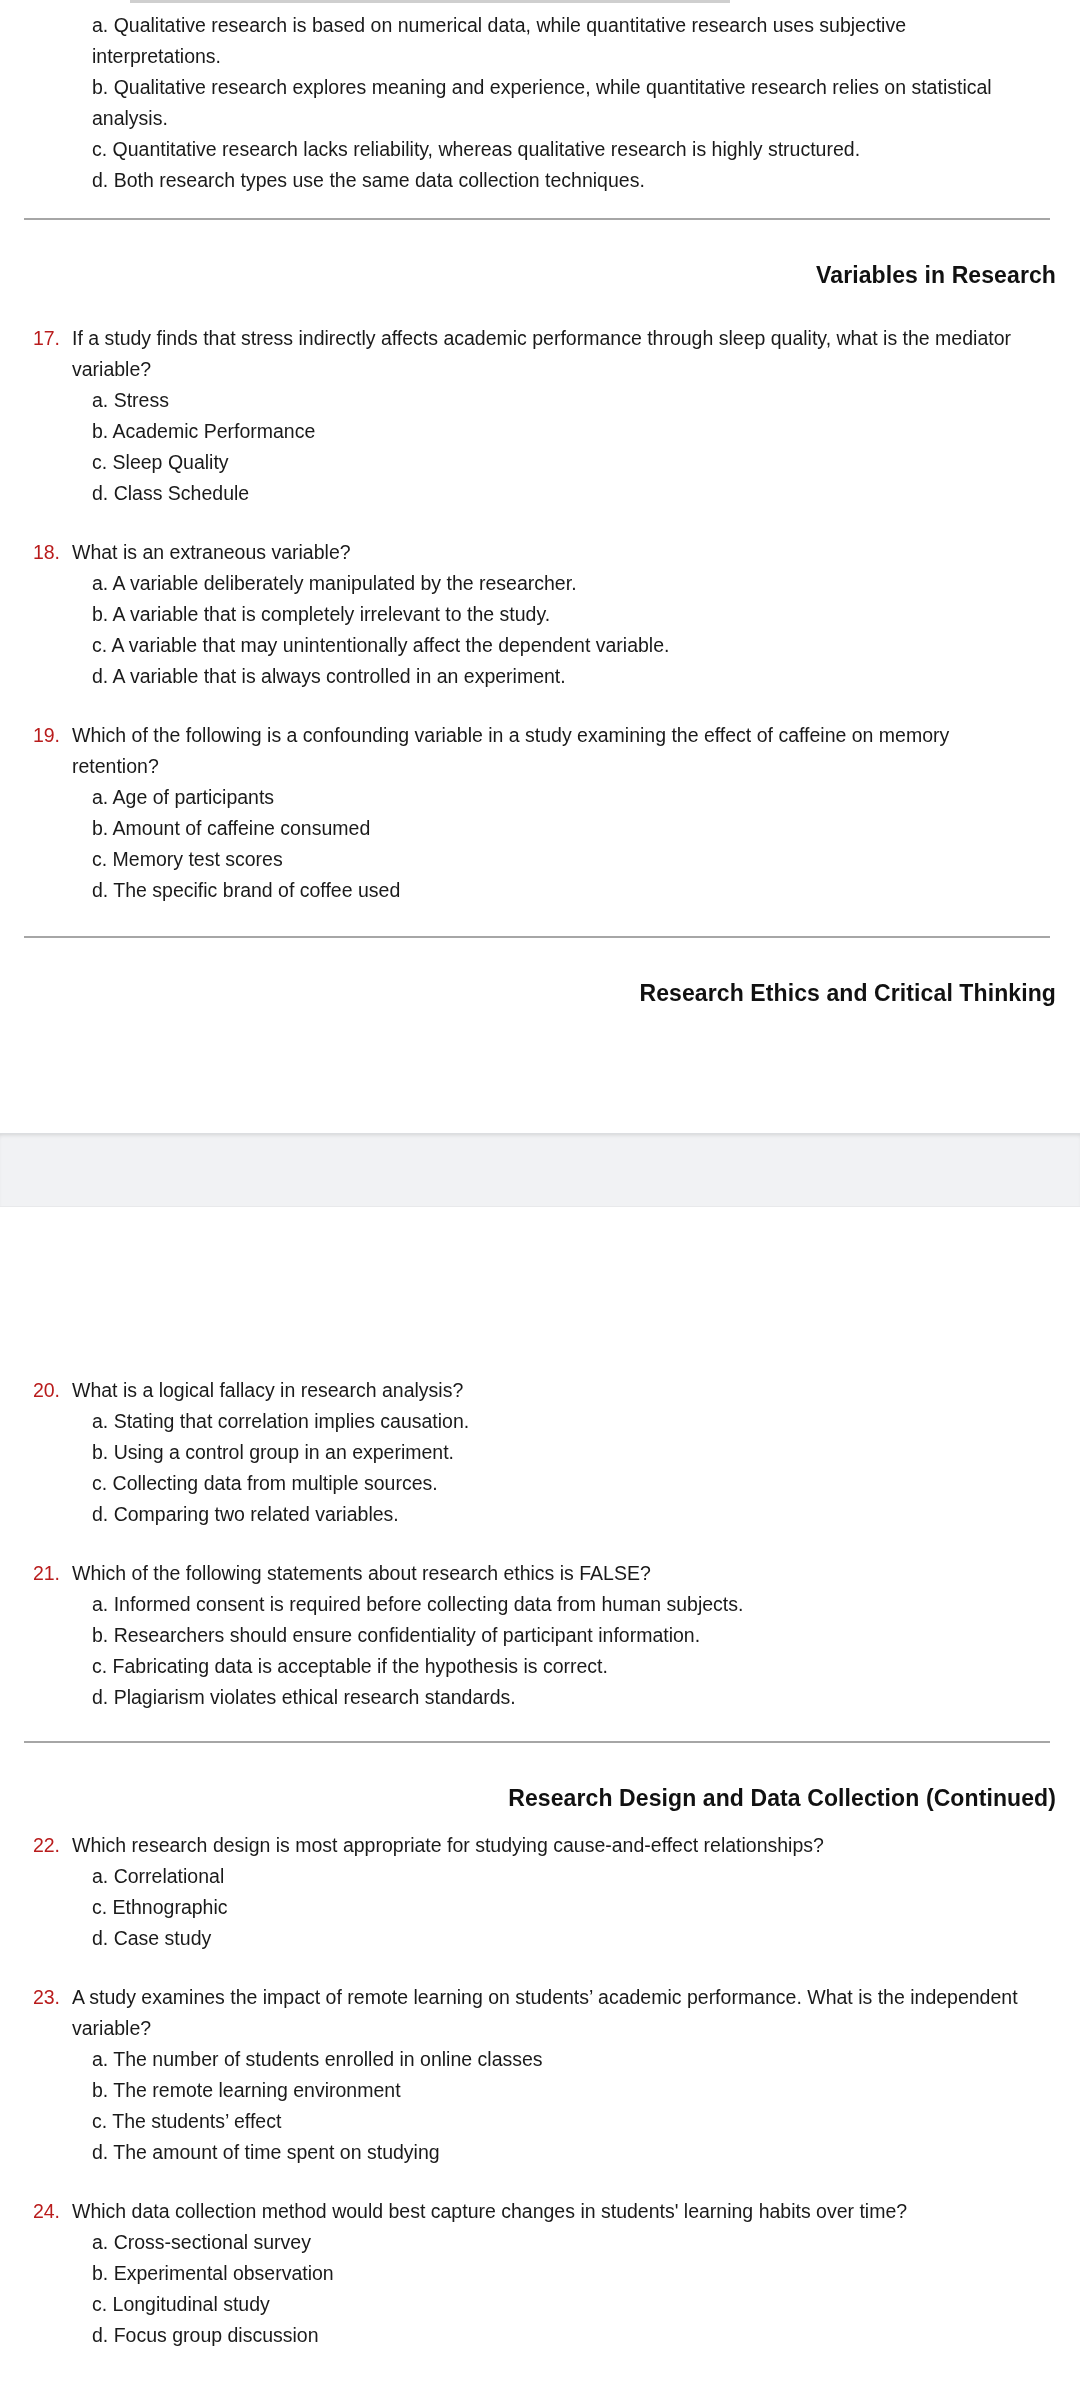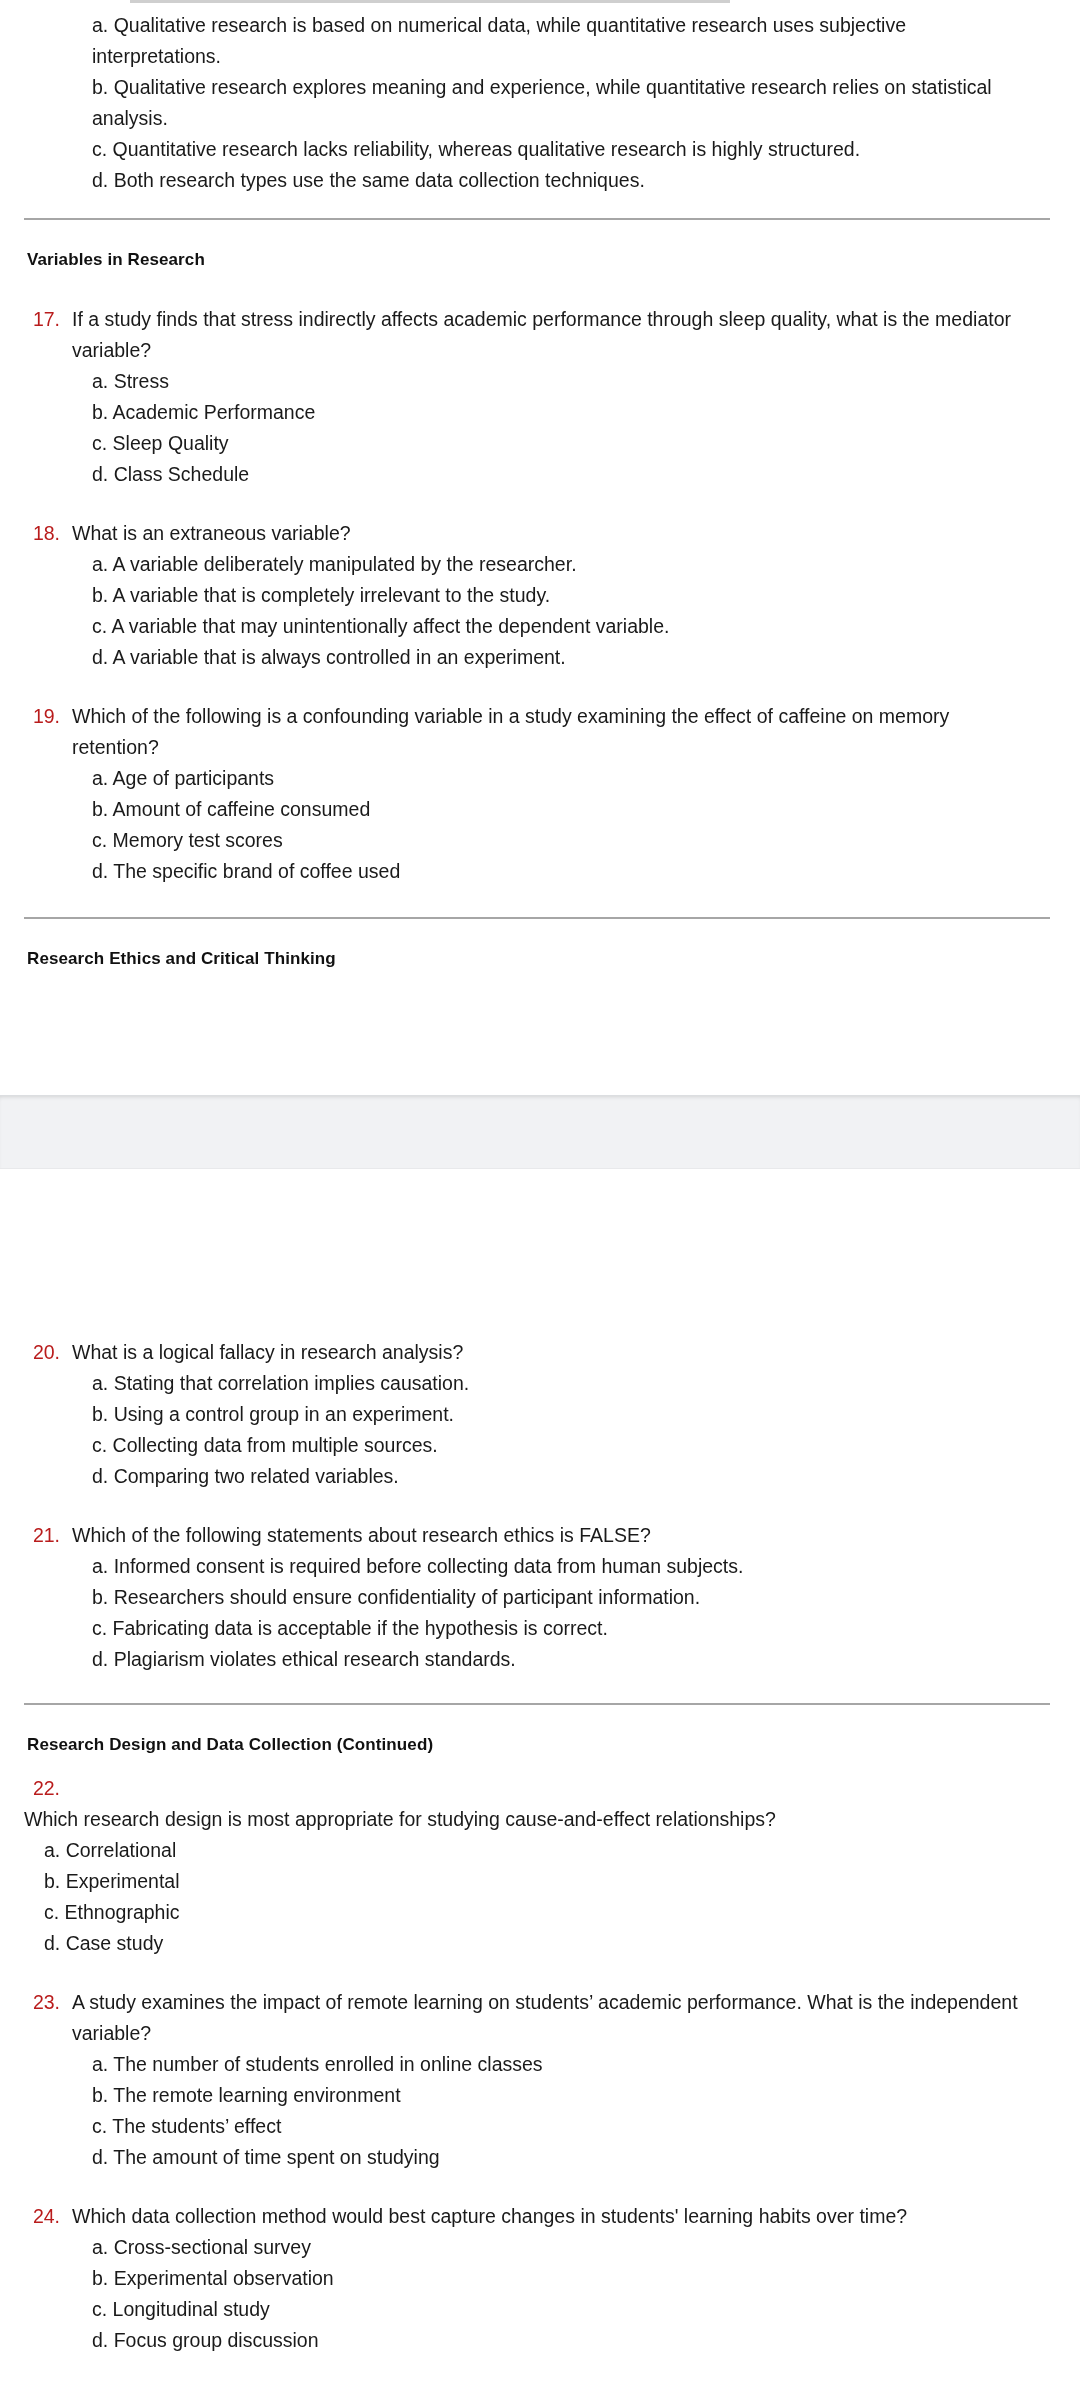--- a/index.html
+++ b/index.html
@@ -40,26 +40,27 @@
     height: 0;
     border-top: 2px solid #a6a6a6;
     margin: 0 0 0 0;
     width: 1026px;
     margin-left: 24px;
   }
   .rule-wrap { padding: 22px 0 26px 0; }
 
   
   .section-heading {
-    font-size: 17px;
+    font-size: 23px;
     font-weight: bold;
     color: #111111;
     letter-spacing: 0.1px;
-    margin: 4px 0 6px 0;
+    margin: 16px 0 6px 0;
     padding-left: 3px;
+    text-align: right;
   }
 
   
   .q-list { margin: 0; padding: 0; }
   .question {
     display: flex;
     align-items: flex-start;
     margin: 0 0 0 0;
     padding: 28px 0 0 0;
   }
@@ -226,27 +227,26 @@
 
   <div class="rule-wrap" style="padding-top:28px;padding-bottom:26px;">
     <div class="rule"></div>
   </div>
 
   <div class="doc-body">
     <div class="section-heading">Research Design and Data Collection (Continued)</div>
 
     <div class="q-list">
 
-      <div class="question" style="padding-top:12px;flex-direction:column;">
+      <div class="question" style="padding-top:12px;">
         <div class="q-num">22.</div>
         <div class="q-body">
           <p class="q-text">Which research design is most appropriate for studying cause-and-effect relationships?</p>
           <ul class="options">
             <li class="option">a. Correlational</li>
-            <li class="option">b. Experimental</li>
             <li class="option">c. Ethnographic</li>
             <li class="option">d. Case study</li>
           </ul>
         </div>
       </div>
 
       <div class="question">
         <div class="q-num">23.</div>
         <div class="q-body">
           <p class="q-text"><span>A study examines the impact of remote learning on students’ academic performance. What is the </span><b>independent variable</b><span>?</span></p>

